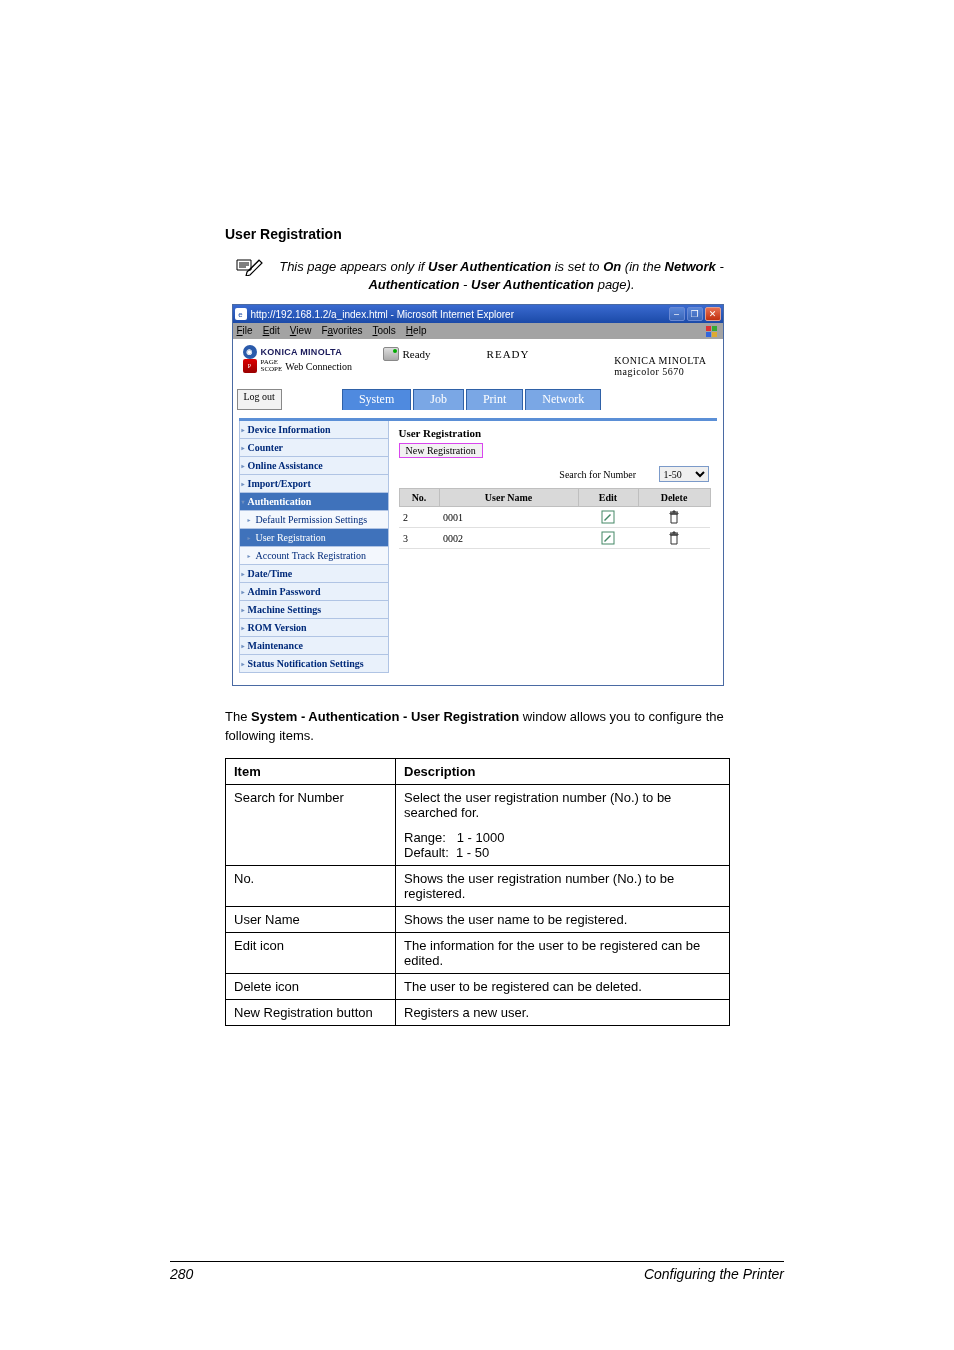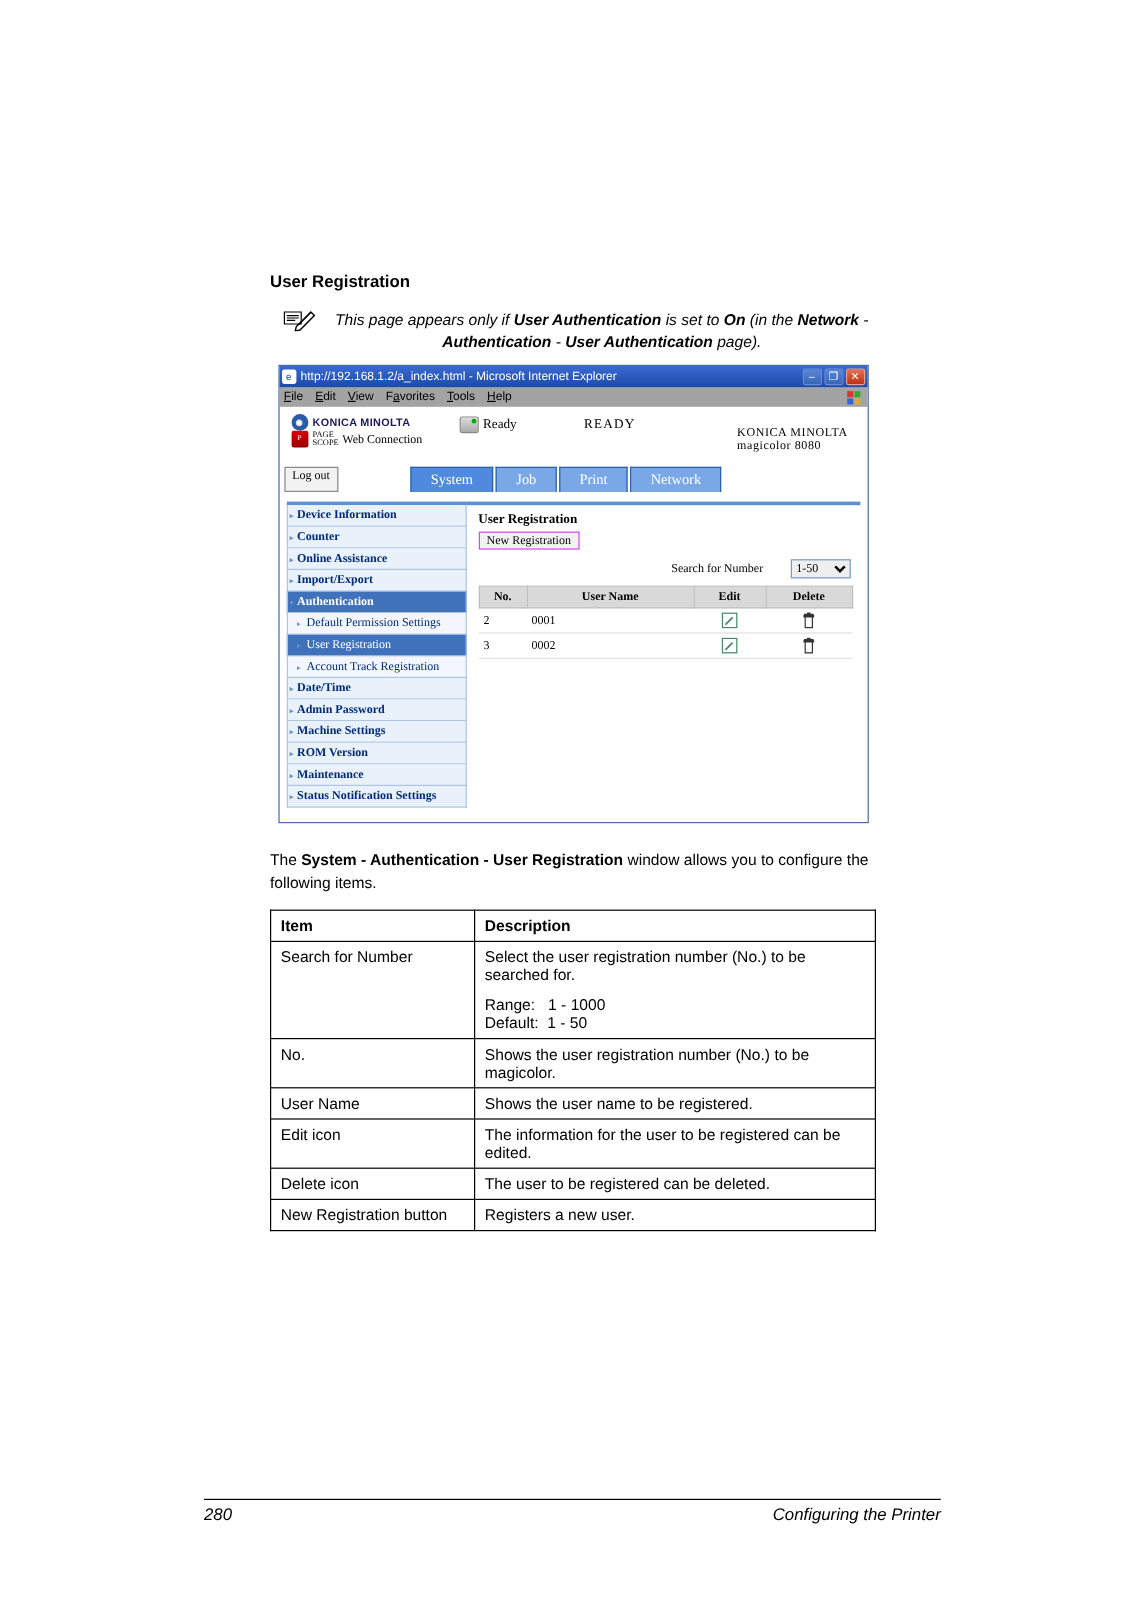--- a/index.html
+++ b/index.html
@@ -179,21 +179,21 @@
     text-align: left;
     vertical-align: top;
   }
   table.desc th { font-weight: bold; }
   .range-block { margin-top: 10px; }
 
   .footer {
     position: absolute;
     left: 170px;
     right: 170px;
-    bottom: 80px;
+    bottom: 68px;
     border-top: 1px solid #000;
     padding-top: 4px;
     display: flex;
     justify-content: space-between;
     font-size: 14px;
     font-style: italic;
   }
   .footer .pg { font-style: italic; }
 </style>
 </head>
@@ -256,21 +256,21 @@
           <span>Web Connection</span>
         </div>
       </div>
       <div class="ready-area">
         <div class="printer-ico"></div>
         <span class="ready-txt">Ready</span>
         <span class="ready-big">READY</span>
       </div>
       <div class="model">
         <div>KONICA MINOLTA</div>
-        <div>magicolor 8080</div>
+        <div>magicolor 5670</div>
       </div>
     </div>
 
     <div class="tabs-row">
       <div class="logout">Log out</div>
       <div class="tabs">
         <div class="tab sel">System</div>
         <div class="tab un">Job</div>
         <div class="tab un">Print</div>
         <div class="tab un">Network</div>
@@ -366,21 +366,21 @@
       <td>
         <div>Select the user registration number (No.) to be searched for.</div>
         <div class="range-block">
           <div style="white-space:pre">Range:   1 - 1000</div>
           <div style="white-space:pre">Default:  1 - 50</div>
         </div>
       </td>
     </tr>
     <tr>
       <td>No.</td>
-      <td>Shows the user registration number (No.) to be magicolor.</td>
+      <td>Shows the user registration number (No.) to be registered.</td>
     </tr>
     <tr>
       <td>User Name</td>
       <td>Shows the user name to be registered.</td>
     </tr>
     <tr>
       <td>Edit icon</td>
       <td>The information for the user to be registered can be edited.</td>
     </tr>
     <tr>

